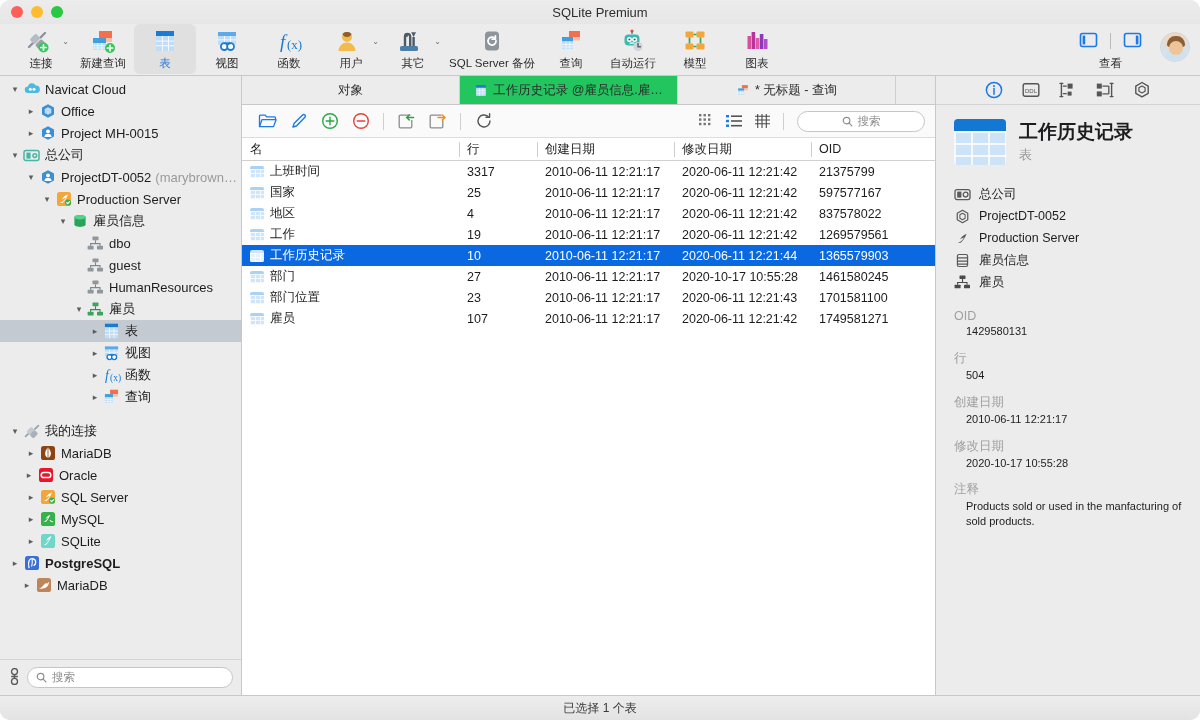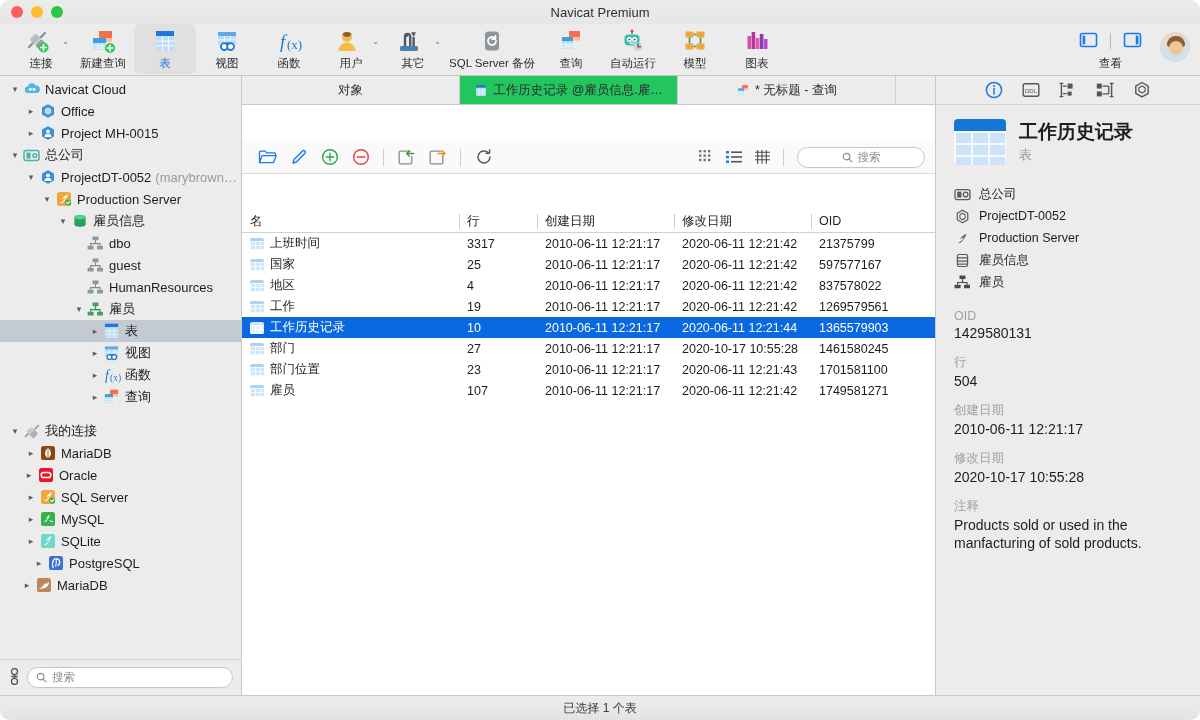--- a/index.html
+++ b/index.html
@@ -120,21 +120,21 @@
     background: #ececec;
   }
   .sb-search {
     flex: 1 1 auto; height: 21px;
     background: #fff; border: 1px solid #c5c5c5; border-radius: 11px;
     display: flex; align-items: center; gap: 5px; padding: 0 8px;
     font-size: 11.5px; color: #8e8e8e;
   }
 
   
-  .center { flex: 1 1 auto; display: flex; flex-direction: column; min-width: 0; background: #fff; gap: 36px; }
+  .center { flex: 1 1 auto; display: flex; flex-direction: column; min-width: 0; background: #fff; }
   .tabbar {
     height: 29px; flex: 0 0 29px;
     display: flex; align-items: stretch;
     background: #ececec;
     border-bottom: 1px solid #c8c8c8;
   }
   .tab {
     display: flex; align-items: center; justify-content: center; gap: 5px;
     font-size: 12.5px; color: #2b2b2b;
     border-right: 1px solid #cfcfcf;
@@ -218,21 +218,21 @@
   .rp-bigicon::after { content:""; position:absolute; left:0; right:0; top:26%; bottom:0;
     background-image: linear-gradient(to right, rgba(255,255,255,.8) 2px, transparent 2px), linear-gradient(to bottom, rgba(255,255,255,.8) 2px, transparent 2px);
     background-size: 17px 12px; }
   .rp-title { font-size: 19px; font-weight: 700; color: #1d1d1f; line-height: 1.15; margin-top: 2px; }
   .rp-sub { font-size: 13px; color: #9a9a9a; margin-top: 3px; }
   .rp-path { margin-bottom: 16px; }
   .rp-prow { height: 22px; display: flex; align-items: center; gap: 8px; font-size: 12.5px; color: #1d1d1f; }
   .rp-prow .pi { width: 17px; flex: 0 0 17px; display:flex; align-items:center; justify-content:center; }
   .rp-field { margin-bottom: 11px; }
   .rp-lab { font-size: 12.5px; color: #a0a0a0; margin-bottom: 1px; }
-  .rp-val { font-size: 14px; color: #1d1d1f; line-height: 1.35; }
+  .rp-val { font-size: 11px; color: #1d1d1f; line-height: 1.35; margin-left: 12px; }
 
   
   .statusbar {
     height: 25px; flex: 0 0 25px;
     background: linear-gradient(#ededed, #e3e3e3);
     border-top: 1px solid #c8c8c8;
     display: flex; align-items: center; justify-content: center;
     font-size: 12px; color: #3a3a3a;
   }
 </style>
@@ -240,21 +240,21 @@
 <body>
 
 <div class="app">
 
   <div class="titlebar">
     <div class="traffic">
       <span class="light l-close"></span>
       <span class="light l-min"></span>
       <span class="light l-max"></span>
     </div>
-    <div class="win-title">Navicat Premium</div>
+    <div class="win-title">SQLite Premium</div>
   </div>
 
   <div class="toolbar">
     <div class="tb-left" id="tb-left">
         <div class="tbitem hascaret">
           <div class="tbicon">
             <svg width="26" height="26" viewBox="0 0 26 26">
               <g stroke="#8d939b" stroke-width="2.4" stroke-linecap="round">
                 <path d="M5 19l4.5-4.5M21 5l-4.5 4.5"></path>
               </g>
@@ -701,21 +701,21 @@
           <div class="trow" style="padding-left: 24px;">
             <span class="twist closed"></span>
             <span class="ticon">
               <svg width="16" height="16" viewBox="0 0 16 16">
                 <rect x="1" y="1" width="14" height="14" rx="2.6" fill="#6fd6c8"></rect>
                 <path d="M4 12c2.5-1.2 4.2-3.2 5.2-5.9-1.2.6-2.3 1.3-3.3 2.2 1.1-2.6 3-4.3 5.6-5.2C10.2 6.4 8.4 9.8 6 12z" fill="#fff"></path>
               </svg>
             </span>
             <span class="tlabel">SQLite</span>
           </div>
-          <div class="trow" style="padding-left: 32px;">
+          <div class="trow" style="padding-left: 8px; font-weight: bold;">
             <span class="twist closed"></span>
             <span class="ticon">
               <svg width="16" height="16" viewBox="0 0 16 16">
                 <rect x="1" y="1" width="14" height="14" rx="2.6" fill="#3a6fd8"></rect>
                 <path d="M5 12.6c-.6-2.6-.9-5 .2-7.1C6 4 7.6 3.4 9.2 3.8c1.7.4 2.6 1.8 2.5 3.6-.1 1.6-.7 2.6-1.8 2.9" fill="none" stroke="#fff" stroke-width="1.3" stroke-linecap="round"></path>
                 <path d="M8.2 4.2c.2 2.5.1 4.8-.5 7" fill="none" stroke="#fff" stroke-width="1.1" stroke-linecap="round"></path>
               </svg>
             </span>
             <span class="tlabel">PostgreSQL</span>
           </div>

